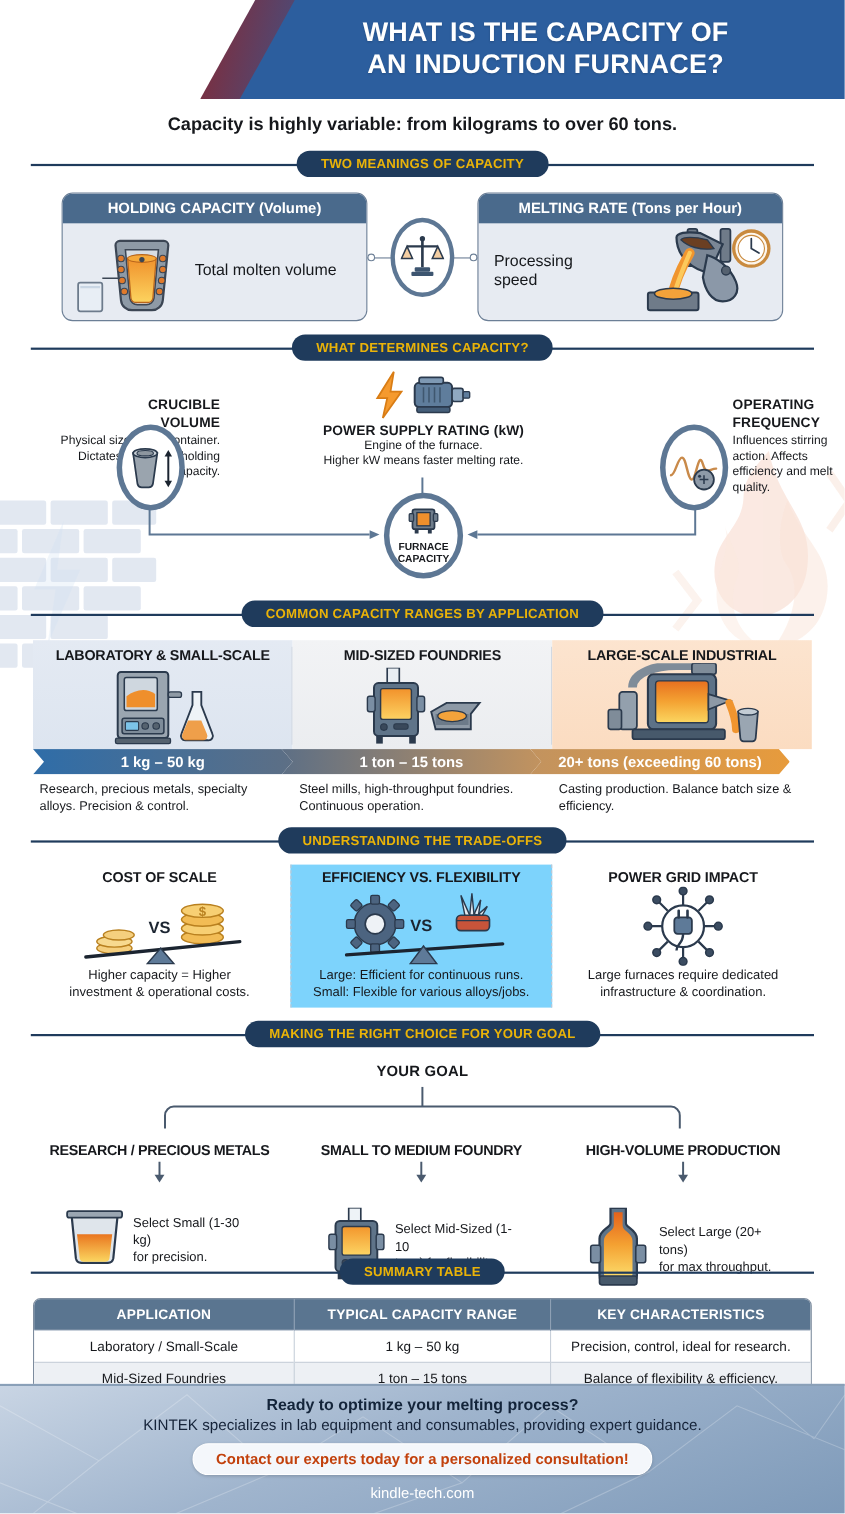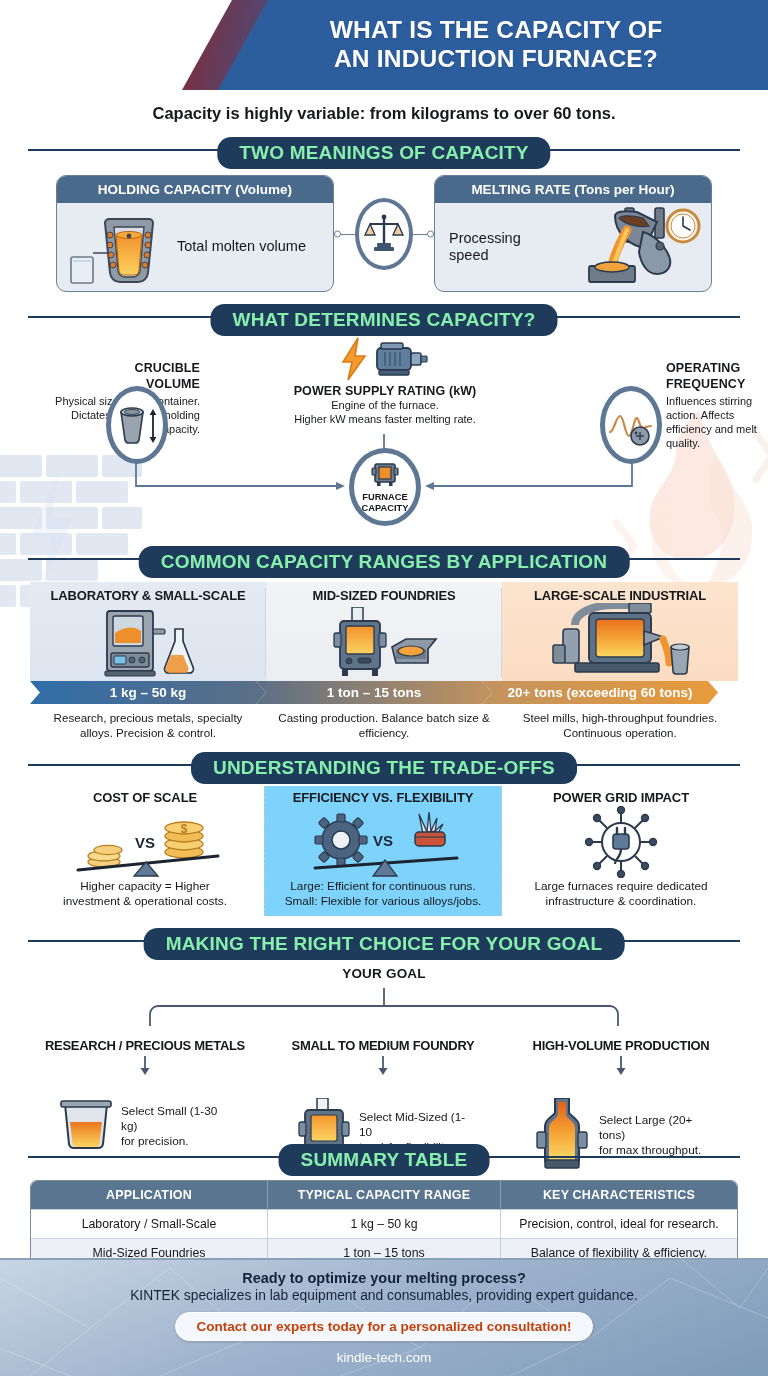--- a/index.html
+++ b/index.html
@@ -56,21 +56,21 @@
     text-align:center; font-size:16.5px; font-weight:bold; color:#16181c;
     padding:14px 0 2px;
   }
 
   .band { position:relative; margin:12px 28px 0; height:26px; }
   .band:before {
     content:""; position:absolute; left:0; right:0; top:12px; height:2px; background:#1f3b5c;
   }
   .band span {
     position:absolute; left:50%; top:0; transform:translateX(-50%);
-    background:#1f3b5c; color:#86efac; font-size:19px; font-weight:bold;
+    background:#1f3b5c; color:#eab308; font-size:12px; font-weight:bold;
     padding:5px 22px; border-radius:14px; white-space:nowrap; letter-spacing:.2px;
   }
 
   
   .meanings { display:flex; align-items:center; justify-content:center; margin:12px 28px 0; gap:0; }
   .m-card {
     width:278px; border:1.5px solid #6c7f96; border-radius:10px; overflow:hidden;
     background:#e7ebf2;
   }
   .m-head {
@@ -109,21 +109,21 @@
   .r-icon { height:78px; display:flex; align-items:flex-end; justify-content:center; padding-bottom:2px;}
   .r-arrows { display:flex; height:23px; }
   .r-arrow {
     width:236px; position:relative; color:#fff; font-size:13.5px; font-weight:bold;
     display:flex; align-items:center; justify-content:center;
   }
   .r-arrow.a1{ background:linear-gradient(90deg,#2f6da8,#5d6f85); clip-path:polygon(0 0,226px 0,236px 50%,226px 100%,0 100%,10px 50%);}
   .r-arrow.a2{ background:linear-gradient(90deg,#5d6f85,#c2935f); clip-path:polygon(0 0,226px 0,236px 50%,226px 100%,0 100%,10px 50%); margin-left:-10px;}
   .r-arrow.a3{ background:linear-gradient(90deg,#c2935f,#e79b3c); clip-path:polygon(0 0,226px 0,236px 50%,226px 100%,0 100%,10px 50%); margin-left:-10px;}
   .r-descs { display:flex; padding-top:6px; }
-  .r-desc { width:236px; text-align:center; font-size:11.6px; line-height:1.3; padding:0 6px;}
+  .r-desc { width:236px; font-size:11.6px; line-height:1.3; padding:0 6px;}
 
   
   .tradeoffs { display:flex; margin:8px 26px 0; }
   .t-col { width:238px; text-align:center; padding:4px 6px 6px; }
   .t-col.mid { background:#7dd3fc; border-left:1.4px dashed #bfc7d2; border-right:1.4px dashed #bfc7d2;}
   .t-title { font-size:13px; font-weight:bold; letter-spacing:-.1px; }
   .t-icon { height:74px; display:flex; align-items:center; justify-content:center; }
   .t-desc { font-size:11.8px; line-height:1.3; }
 
   
@@ -468,22 +468,22 @@
       </div>
 
       <div class="r-arrows">
         <div class="r-arrow a1">1 kg – 50 kg</div>
         <div class="r-arrow a2">1 ton – 15 tons</div>
         <div class="r-arrow a3">20+ tons (exceeding 60 tons)</div>
       </div>
 
       <div class="r-descs">
         <div class="r-desc">Research, precious metals, specialty alloys. Precision &amp; control.</div>
+        <div class="r-desc">Steel mills, high-throughput foundries. Continuous operation.</div>
         <div class="r-desc">Casting production. Balance batch size &amp; efficiency.</div>
-        <div class="r-desc">Steel mills, high-throughput foundries. Continuous operation.</div>
       </div>
     </div>
 
     <div class="band">
       <span>UNDERSTANDING THE TRADE-OFFS</span>
     </div>
 
     <div class="tradeoffs">
       <div class="t-col">
         <div class="t-title">COST OF SCALE</div>

